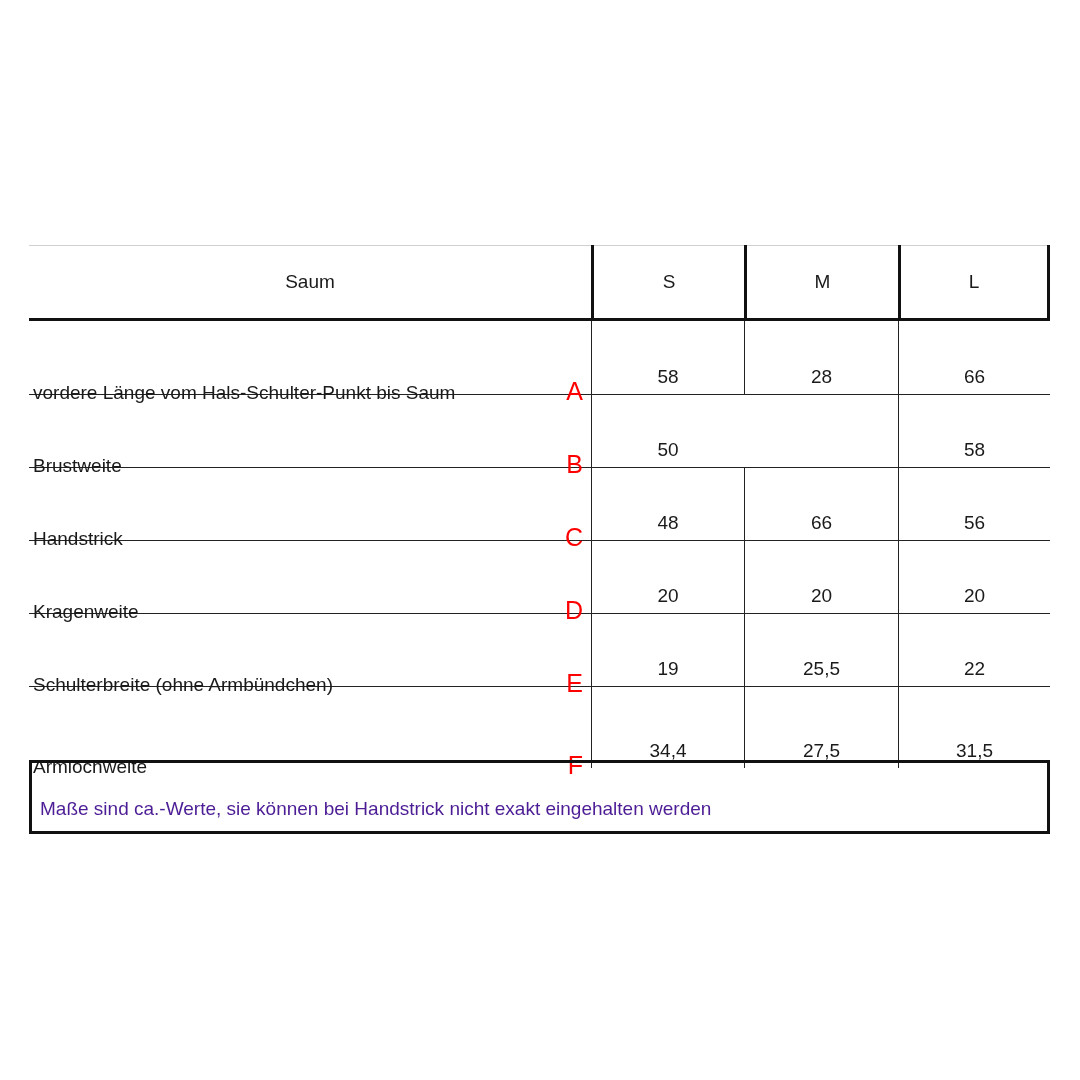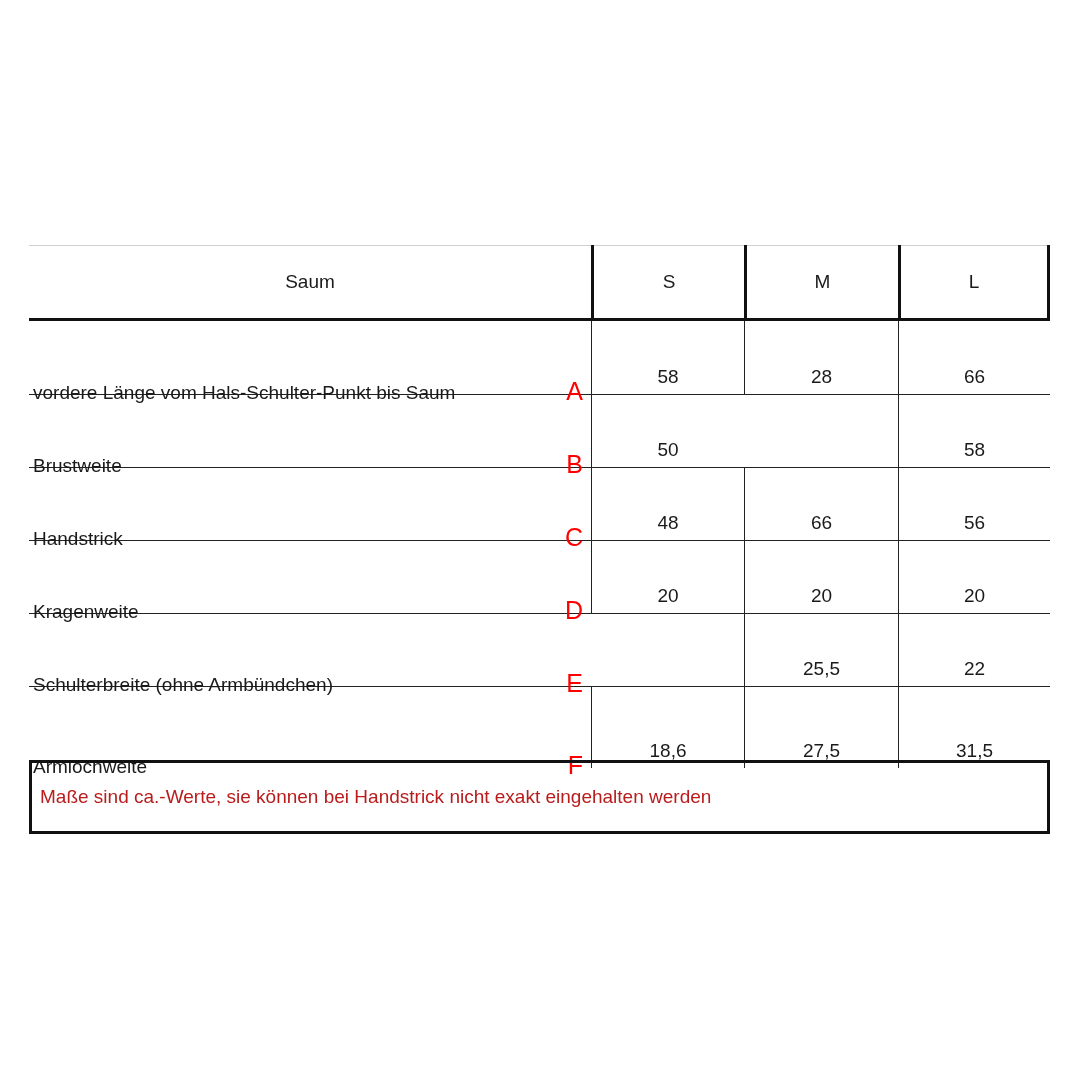--- a/index.html
+++ b/index.html
@@ -17,22 +17,22 @@
   .hdr .cell { display:flex; align-items:center; justify-content:center; font-size:19px; }
   .hdr .c1, .hdr .c2, .hdr .c3 { border-left:3px solid #111; }
   .hdr .c3 { border-right:3px solid #111; }
   .body-row { border-bottom:1.5px solid #222; }
   .body-row .c1, .body-row .c2, .body-row .c3 { border-left:1.5px solid #222; }
   .body-row .cell { display:flex; align-items:flex-end; padding-bottom:6px; font-size:19px; }
   .body-row .c1, .body-row .c2, .body-row .c3 { justify-content:center; }
   .body-row .c0 { justify-content:space-between; padding-left:4px; padding-right:8px;margin-top:16px; }
   .letter { color:#ff0000; font-size:25px; line-height:25px; }
   .footer { top:515px; height:74px; border:3px solid #111; box-sizing:border-box; }
-  .footer .note { position:absolute; left:8px; top:0; height:100%; display:flex; align-items:center;
-                  color:#b91c1c; font-size:19px; }
+  .footer .note { position:absolute; left:8px; top:12px; height:100%; display:flex; align-items:center;
+                  color:#4c1d95; font-size:19px; }
 </style>
 </head>
 <body>
 
 <div class="sheet">
   <div class="topline"></div>
 
   <div class="row hdr">
     <div class="cell c0">Saum</div>
     <div class="cell c1">S</div>
@@ -77,30 +77,31 @@
     <div class="cell c1">20</div>
     <div class="cell c2">20</div>
     <div class="cell c3">20</div>
   </div>
 
   <div class="row body-row" style="top:368px;height:73px;">
     <div class="cell c0">
       <span>Schulterbreite (ohne Armbündchen)</span>
       <span class="letter">E</span>
     </div>
+    <div class="cell c1">19</div>
     <div class="cell c2">25,5</div>
     <div class="cell c3">22</div>
   </div>
 
   <div class="row body-row" style="top:441px;height:82px;border-bottom:none;">
     <div class="cell c0">
       <span>Armlochweite</span>
       <span class="letter">F</span>
     </div>
-    <div class="cell c1">18,6</div>
+    <div class="cell c1">34,4</div>
     <div class="cell c2">27,5</div>
     <div class="cell c3">31,5</div>
   </div>
 
   <div class="row footer">
     <div class="note">Maße sind ca.-Werte, sie können bei Handstrick nicht exakt eingehalten werden</div>
   </div>
 </div>
 
 </body></html>

